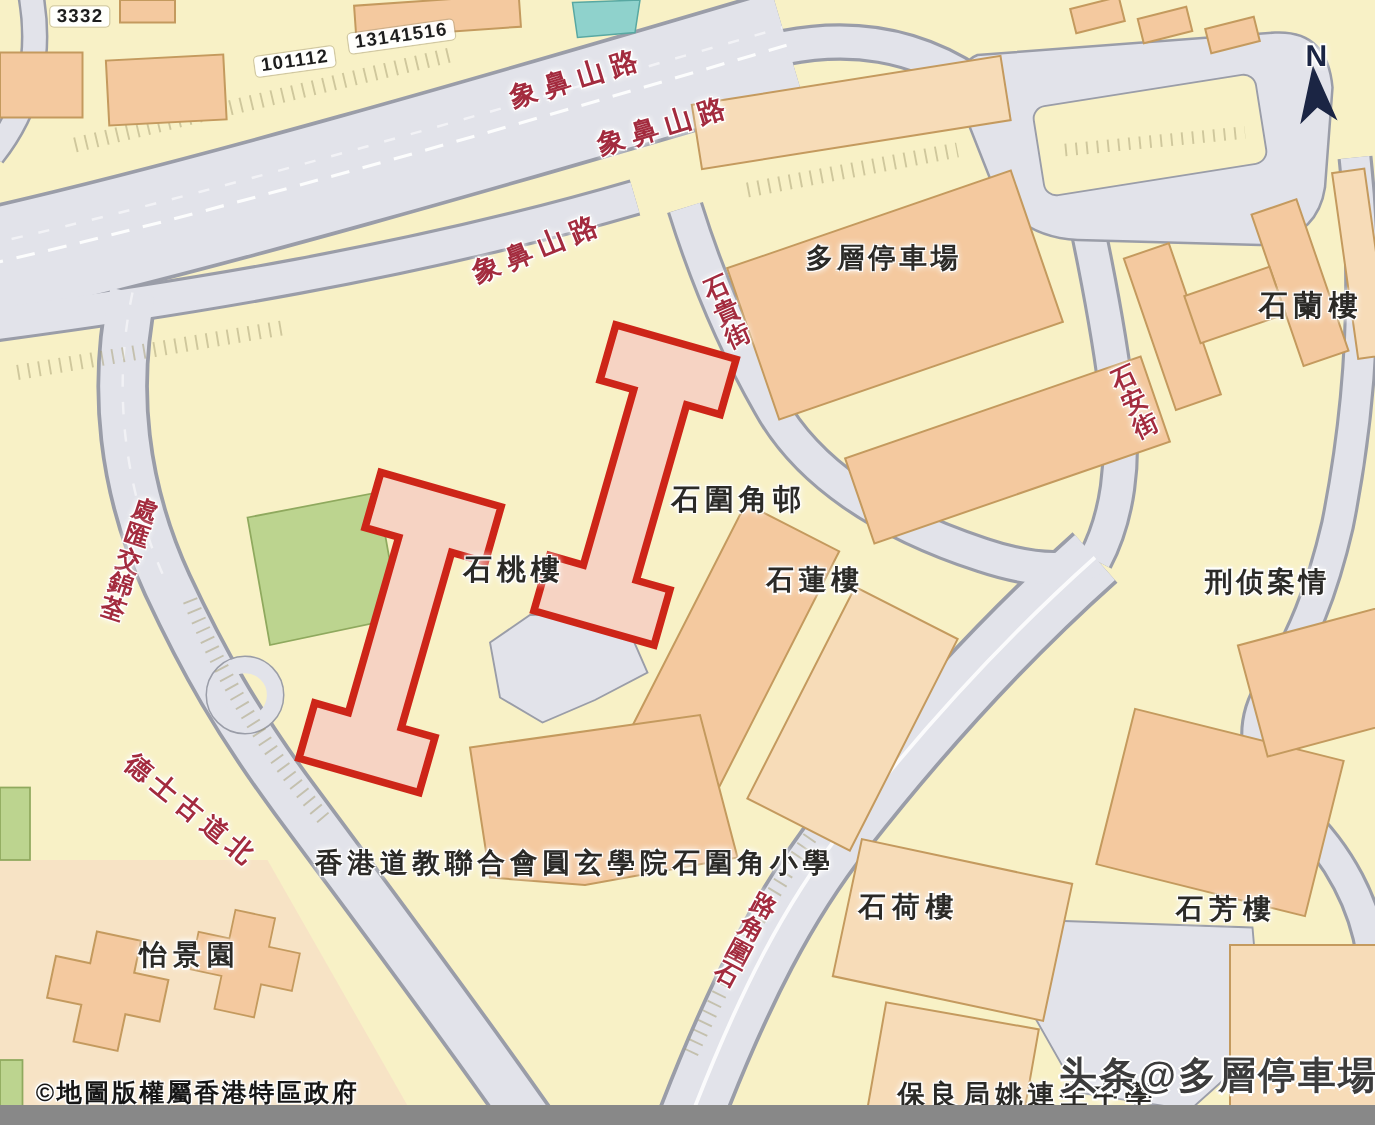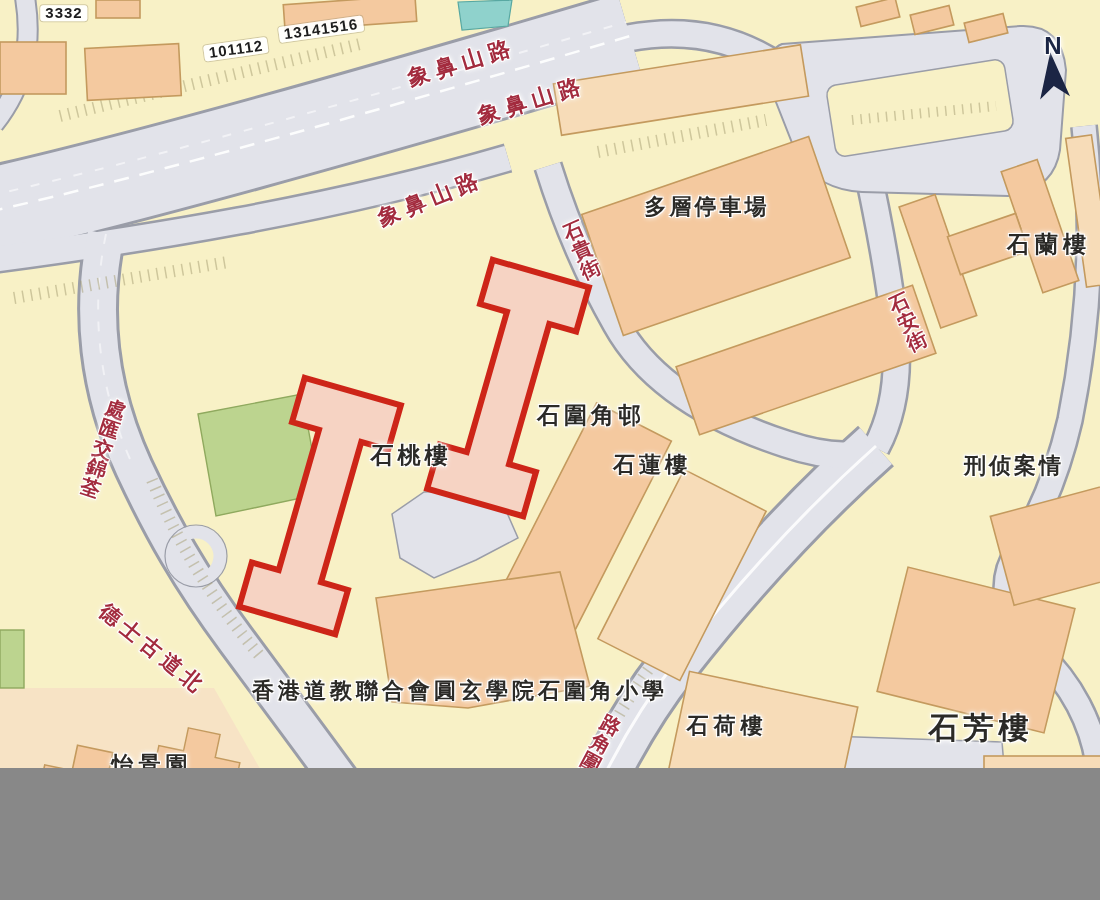--- a/index.html
+++ b/index.html
@@ -1,20 +1,20 @@
 <!DOCTYPE html>
 <html style="--base: #f8f1c6; --road: #e2e3ea; --roadEdge: #9a9da8; --building: #f4c99f; --buildingLight: #f7dcb8; --buildingEdge: #c49a5e; --paleBlock: #f7e3c5; --green: #bcd48f; --greenEdge: #8fa95e; --teal: #8fd2cc; --redLine: #cd2518; --redFill: #f6d3c3; --roadLabel: #a32b3e; --placeLabel: #2b2a27; --watermark: #3c3c3c; --compass: #1b2544;"><head>
 <meta charset="utf-8">
 <style>
   :root{
     --base:#f8f1c6; --road:#e2e3ea; --roadEdge:#989b a6;
   }
   html,body{margin:0;padding:0;background:#888;}
   #stage{
-    position:relative;width:1100px;height:768px;overflow:hidden;
+    position:relative;width:1100px;height:884px;overflow:hidden;
     background:var(--base);
     font-family:"Liberation Sans","DejaVu Sans",sans-serif;
   }
   #mapsvg{position:absolute;left:0;top:0;width:1100px;height:900px;}
   #labels{position:absolute;left:0;top:0;width:1100px;height:900px;pointer-events:none;}
   .map-label{
     position:absolute;white-space:pre;line-height:1.04;text-align:center;
     transform:translate(-50%,-50%);
     text-shadow:-1px -1px 0 #fff,1px -1px 0 #fff,-1px 1px 0 #fff,1px 1px 0 #fff,
                 0 0 5px #fff,0 0 6px #fff;
@@ -156,25 +156,26 @@
 交
 錦
 荃</div>
       <div class="map-label t-road" style="left: 153px; top: 649px; font-size: 21px; letter-spacing: 5px; transform: translate(-50%, -50%) rotate(39deg);">德士古道北</div>
       <div class="map-label t-road" style="left: 596px; top: 753px; font-size: 20px; transform: translate(-50%, -50%) rotate(28deg);">路
 角
 圍
 石</div>
       <div class="map-label t-place" style="left: 707px; top: 207px; font-size: 22px; letter-spacing: 3px; transform: translate(-50%, -50%) rotate(0deg);">多層停車場</div>
       <div class="map-label t-place" style="left: 1049px; top: 233px; font-size: 23px; letter-spacing: 5px; transform: translate(-50%, -50%) rotate(0deg); margin-top: 12px;">石蘭樓</div>
-      <div class="map-label t-place" style="left: 591px; top: 416px; font-size: 23px; letter-spacing: 4px; transform: translate(-50%, -50%) rotate(0deg);">石圍角邨</div>
+      <div class="map-label t-place" style="left: 591px; top: 400px; font-size: 23px; letter-spacing: 4px; transform: translate(-50%, -50%) rotate(0deg);">石圍角邨</div>
       <div class="map-label t-place" style="left: 411px; top: 456px; font-size: 23px; letter-spacing: 4px; transform: translate(-50%, -50%) rotate(0deg);">石桃樓</div>
       <div class="map-label t-place" style="left: 652px; top: 465px; font-size: 22px; letter-spacing: 4px; transform: translate(-50%, -50%) rotate(0deg); text-align: right;">石蓮樓</div>
       <div class="map-label t-place" style="left: 1014px; top: 466px; font-size: 22px; letter-spacing: 3px; transform: translate(-50%, -50%) rotate(0deg);">刑侦案情</div>
       <div class="map-label t-place" style="left: 460px; top: 691px; font-size: 22px; letter-spacing: 4px; transform: translate(-50%, -50%) rotate(0deg);">香港道教聯合會圓玄學院石圍角小學</div>
       <div class="map-label t-place" style="left: 130px; top: 765px; font-size: 22px; letter-spacing: 5px; transform: translate(-50%, -50%) rotate(0deg); padding-left: 44px;">怡景園</div>
       <div class="map-label t-place" style="left: 727px; top: 726px; font-size: 22px; letter-spacing: 5px; transform: translate(-50%, -50%) rotate(0deg);">石荷樓</div>
-      <div class="map-label t-place" style="left: 981px; top: 728px; font-size: 30px; letter-spacing: 5px; transform: translate(-50%, -50%) rotate(0deg);">石芳樓</div>
+      <div class="map-label t-place" style="left: 981px; top: 728px; font-size: 22px; letter-spacing: 5px; transform: translate(-50%, -50%) rotate(0deg);">石芳樓</div>
       <div class="map-label t-place" style="left: 822px; top: 877px; font-size: 22px; letter-spacing: 4px; transform: translate(-50%, -50%) rotate(0deg); text-align: right;">保良局姚連生中學</div>
+      <div class="map-label t-copyright" style="left: 158px; top: 875px; font-size: 20px; letter-spacing: 2px; transform: translate(-50%, -50%) rotate(0deg);">©地圖版權屬香港特區政府</div>
       <div class="map-label t-watermark" style="left: 975px; top: 861px; font-size: 30px; letter-spacing: 2px; transform: translate(-50%, -50%) rotate(0deg);">头条@多層停車場</div>
       <div class="map-label t-compass" style="left: 1053px; top: 46px; font-size: 24px; transform: translate(-50%, -50%) rotate(0deg);">N</div>
     </div>
 </div>
 
 </body></html>

